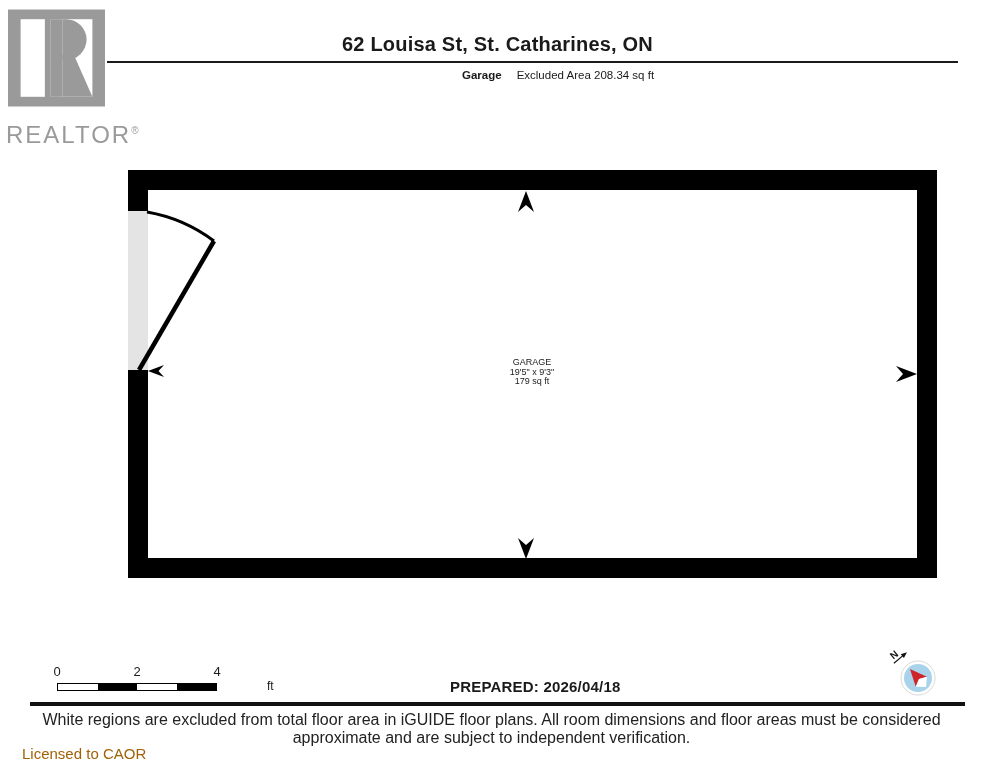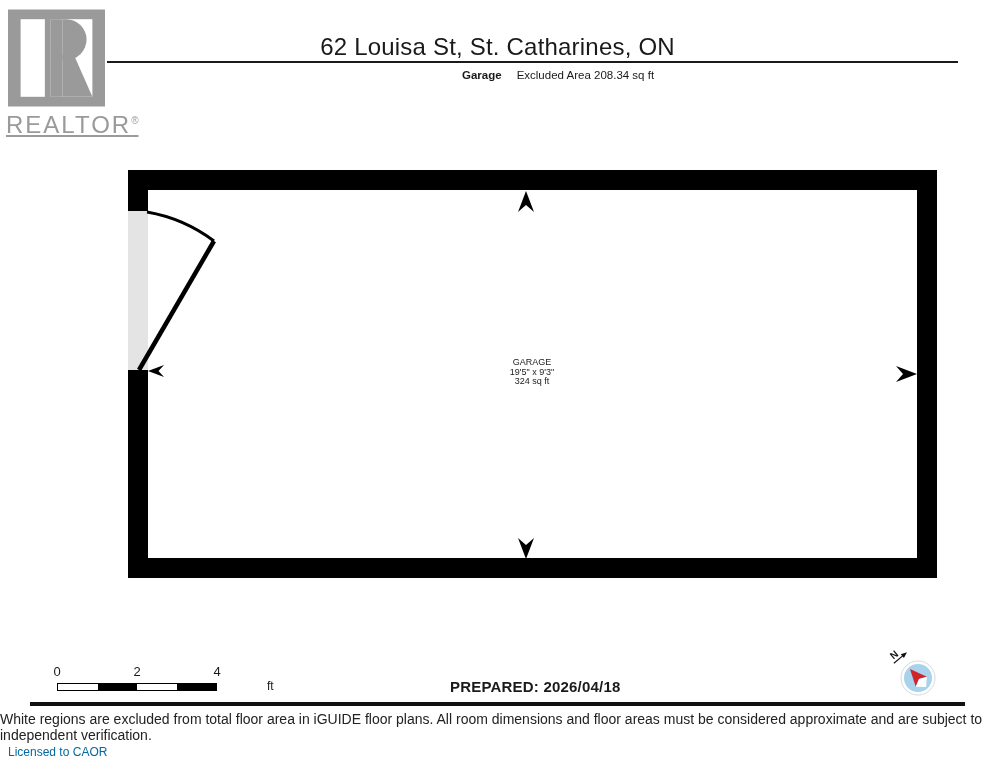--- a/index.html
+++ b/index.html
@@ -2,49 +2,49 @@
 <html><head>
 <meta charset="utf-8">
 <style>
   html,body{margin:0;padding:0;background:#fff;}
   body{width:995px;height:768px;position:relative;overflow:hidden;
        font-family:"Liberation Sans",sans-serif;color:#1a1a1a;}
   .abs{position:absolute;}
 
   
   .page-title{left:0;right:0;top:33px;text-align:center;
-              font-size:24px;font-weight:normal;letter-spacing:.2px;}
+              font-size:20px;font-weight:bold;letter-spacing:.2px;}
   .header-rule{left:107px;top:61px;width:851px;height:2px;background:#1a1a1a;}
   .subtitle{left:462px;top:69px;display:flex;gap:15px;font-size:11.5px;align-items:baseline;}
   .floor-label{font-weight:bold;}
 
   
   .logo-box{left:8px;top:9px;width:97px;height:98px;}
-  .logo-word{left:6px;top:111px;font-size:24px;letter-spacing:2px;color:#9a9a9a;white-space:nowrap;text-decoration:underline;}
+  .logo-word{left:6px;top:121px;font-size:24px;letter-spacing:2px;color:#9a9a9a;white-space:nowrap;}
   .logo-word sup{font-size:10px;letter-spacing:0;}
 
   
   .plan-svg{left:0;top:0;width:995px;height:768px;}
 
   
   .room-label{left:432px;top:358px;width:200px;text-align:center;
               font-size:9px;line-height:9.5px;color:#222;}
 
   
   .scale-tick{top:664px;width:16px;text-align:center;font-size:13px;}
   .scale-bar{left:57px;top:683px;width:160px;height:8px;border:1px solid #000;
              box-sizing:border-box;display:flex;background:#fff;}
   .scale-seg{flex:1 1 0;}
   .seg-b{background:#000;}
   .scale-unit{left:223px;top:679px;font-size:12px;margin-left:44px;}
   .prepared{left:450px;top:678px;font-size:15px;font-weight:bold;letter-spacing:.2px;}
   .compass-svg{left:880px;top:641px;width:64px;height:62px;}
   .footer-rule{left:30px;top:702px;width:935px;height:4px;background:#111;}
-  .disclaimer{left:0;right:12px;top:711px;font-size:14px;color:#222;}
-  .license{left:8px;top:745px;font-size:12px;color:#0369a1;}
+  .disclaimer{left:0;right:12px;top:711px;text-align:center;font-size:16px;color:#222;}
+  .license{left:22px;top:745px;font-size:15px;color:#a16207;}
 </style>
 </head>
 <body>
 
 <svg class="abs logo-box" viewBox="0 0 100 100">
   <rect x="0" y="0" width="100" height="100" fill="#9a9a9a"></rect>
   <rect x="13" y="10" width="25" height="80" fill="#ffffff"></rect>
   <rect x="44" y="10" width="43" height="80" fill="#ffffff"></rect>
   <rect x="44" y="10" width="12" height="80" fill="#9a9a9a"></rect>
   <path d="M56,10 h4 a21,21 0 0 1 0,42 h-4 z" fill="#9a9a9a"></path>
@@ -71,21 +71,21 @@
 
   <polygon fill="#000" points="526,191 534,212 526,205 518,212"></polygon>
   <polygon fill="#000" points="526,559 534,538 526,545 518,538"></polygon>
   <polygon fill="#000" points="917,374 896,366 903,374 896,382"></polygon>
   <polygon fill="#000" points="148,371 164,365 158.5,371 164,377"></polygon>
 </svg>
 
 <div class="abs room-label">
   <div>GARAGE</div>
   <div>19'5" x 9'3"</div>
-  <div>324 sq ft</div>
+  <div>179 sq ft</div>
 </div>
 
 <div class="abs scale-tick" style="left:49px;">0</div>
 <div class="abs scale-tick" style="left:129px;">2</div>
 <div class="abs scale-tick" style="left:209px;">4</div>
 <div class="abs scale-bar">
   <div class="scale-seg"></div>
   <div class="scale-seg seg-b"></div>
   <div class="scale-seg"></div>
   <div class="scale-seg seg-b"></div>

